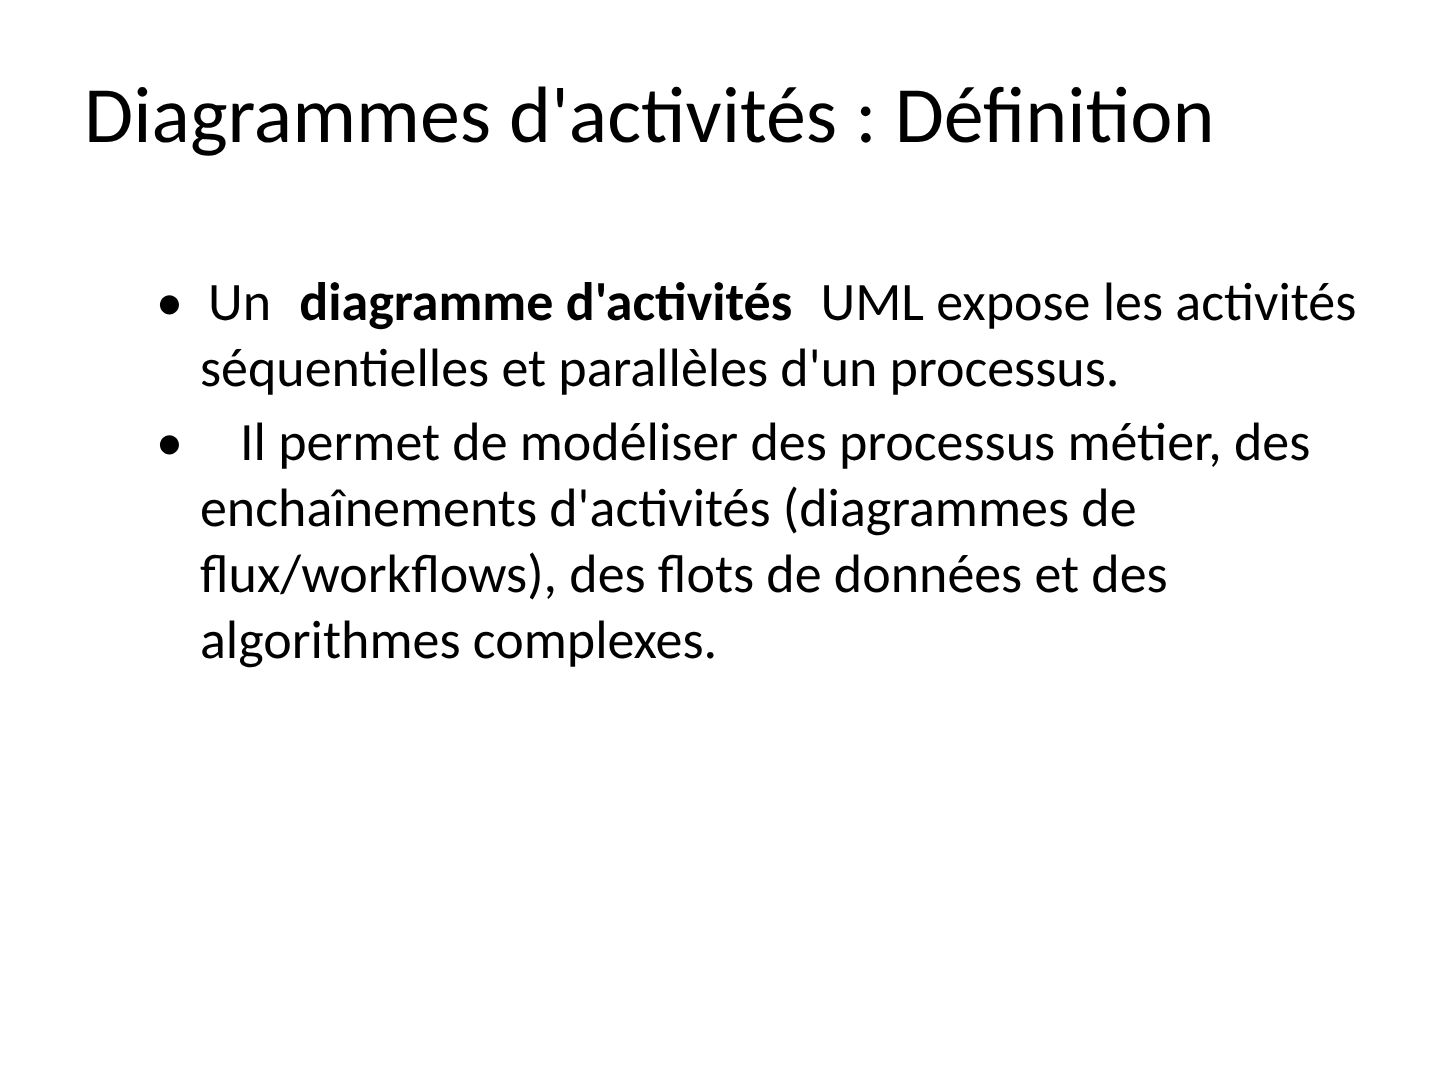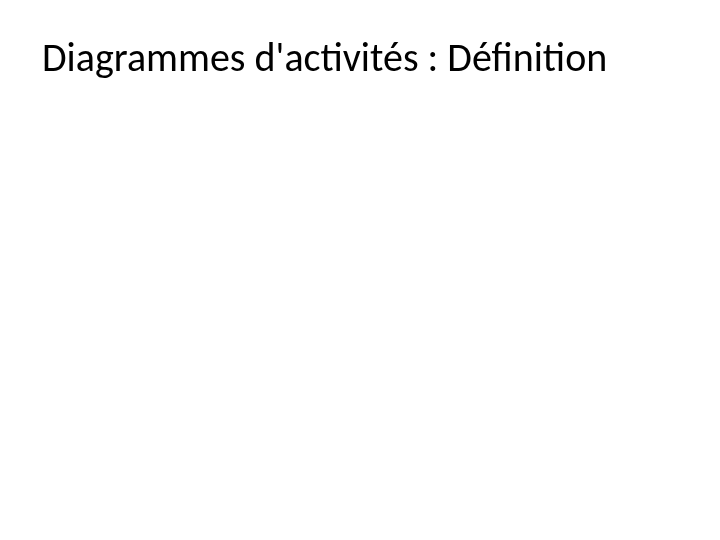--- a/index.html
+++ b/index.html
@@ -46,14 +46,20 @@
       font-weight: 700;
     }
   </style>
 </head>
 <body>
 
 <h1 class="slide-title">Diagrammes d'activités :  Définition</h1>
 
 <div class="content">
   <ul>
+    <li>
+      <span>Un </span><span class="bold">diagramme d'activités</span><span> UML expose les activités séquentielles et parallèles d'un processus.</span>
+    </li>
+    <li>
+      <span></span><span class="bold"></span><span>Il permet de modéliser des processus métier, des enchaînements d'activités (diagrammes de flux/workflows), des flots de données et des algorithmes complexes.</span>
+    </li>
   </ul>
 </div>
 
 </body></html>

